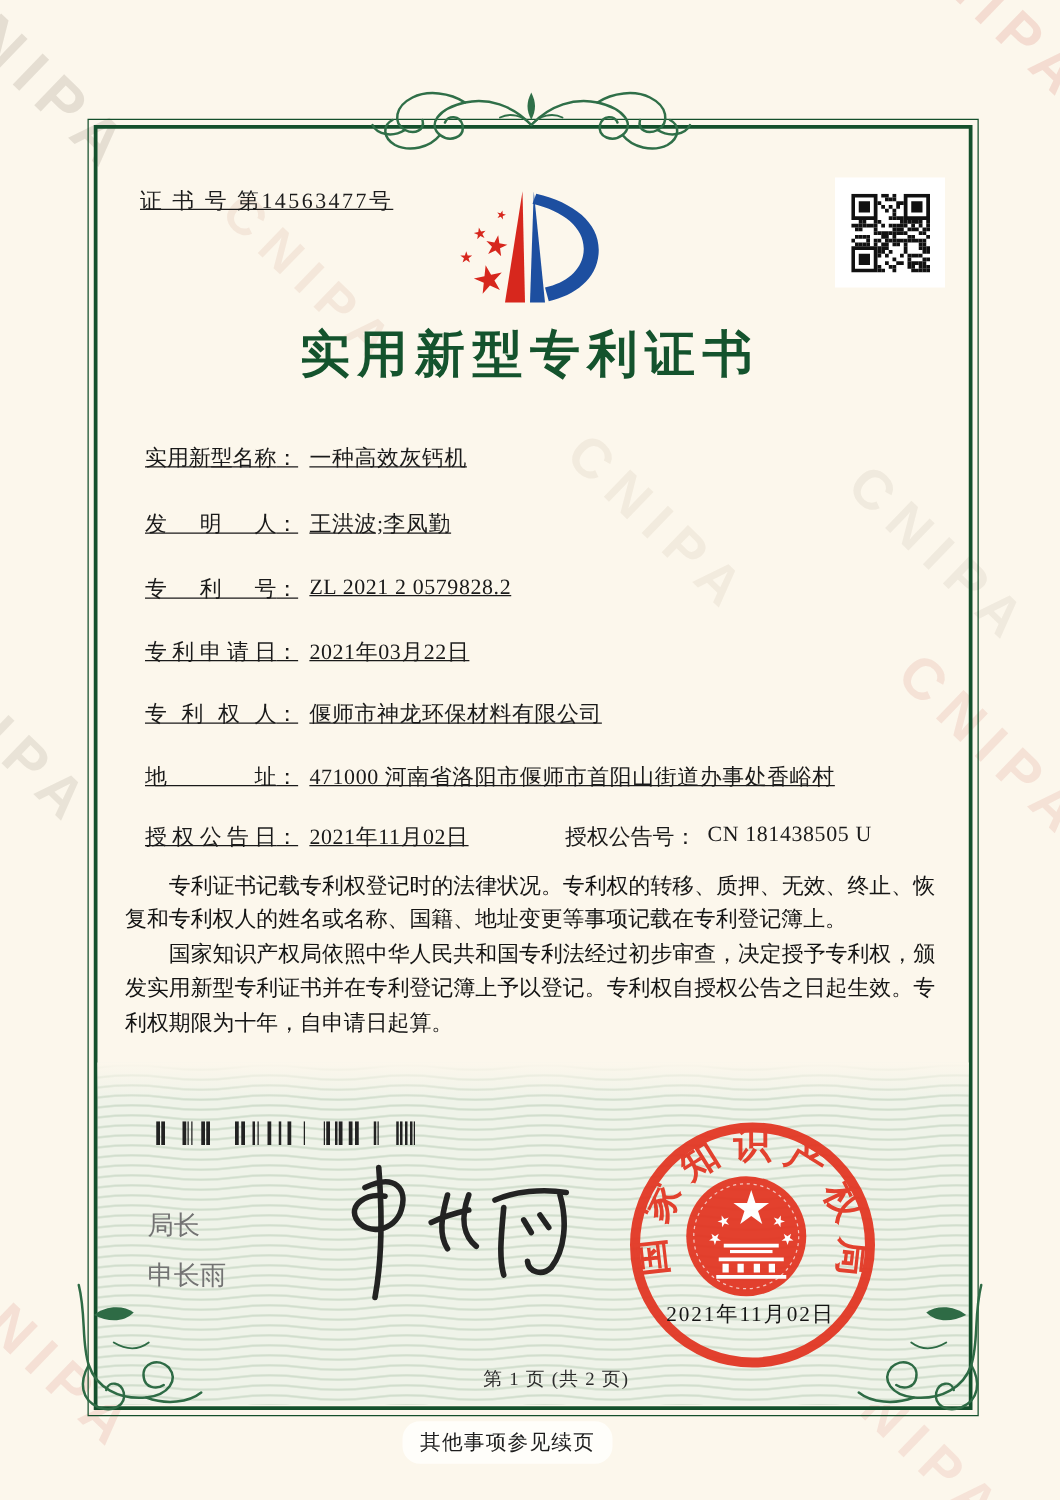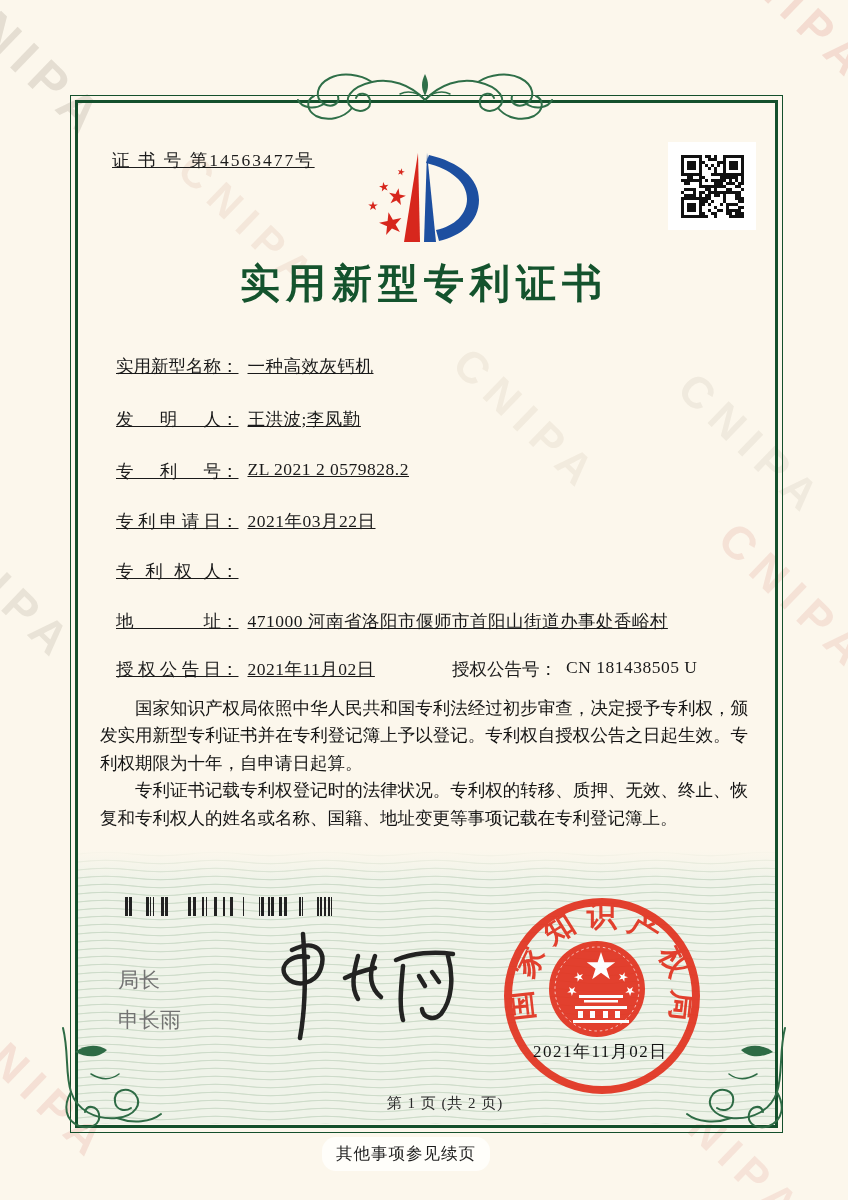--- a/index.html
+++ b/index.html
@@ -304,41 +304,42 @@
         <span class="fvalue">ZL 2021 2 0579828.2</span>
     </div>
     <div class="frow" style="top:155px">
       <span class="flabel">专利申请日</span>
         <span>：</span>
         <span class="fvalue">2021年03月22日</span>
     </div>
     <div class="frow" style="top:205px">
       <span class="flabel">专利权人</span>
         <span>：</span>
+        <span class="fvalue">偃师市神龙环保材料有限公司</span>
     </div>
     <div class="frow" style="top:255px">
       <span class="flabel">地址</span>
         <span>：</span>
         <span class="fvalue">471000 河南省洛阳市偃师市首阳山街道办事处香峪村</span>
     </div>
     <div class="frow" style="top:303px;width:640px">
       <span class="flabel">授权公告日</span>
         <span>：</span>
         <span class="fvalue">2021年11月02日</span>
       <span class="fpair2">
         <span>授权公告号</span>
           <span>：</span>
           <span class="fvalue">CN 181438505 U</span>
       </span>
     </div>
   </div>
 
   <div class="body-text">
+    <p>专利证书记载专利权登记时的法律状况。专利权的转移、质押、无效、终止、恢复和专利权人的姓名或名称、国籍、地址变更等事项记载在专利登记簿上。</p>
     <p>国家知识产权局依照中华人民共和国专利法经过初步审查，决定授予专利权，颁发实用新型专利证书并在专利登记簿上予以登记。专利权自授权公告之日起生效。专利权期限为十年，自申请日起算。</p>
-    <p>专利证书记载专利权登记时的法律状况。专利权的转移、质押、无效、终止、恢复和专利权人的姓名或名称、国籍、地址变更等事项记载在专利登记簿上。</p>
   </div>
 
   <svg class="barcode" id="barcode" width="216" height="19">
       <rect x="3" y="0" width="3" height="19" fill="#222"></rect>
       <rect x="7" y="0" width="3" height="19" fill="#222"></rect>
       <rect x="24" y="0" width="3" height="19" fill="#222"></rect>
       <rect x="28" y="0" width="1" height="19" fill="#222"></rect>
       <rect x="31" y="0" width="1" height="19" fill="#222"></rect>
       <rect x="39" y="0" width="3" height="19" fill="#222"></rect>
       <rect x="43" y="0" width="3" height="19" fill="#222"></rect>

